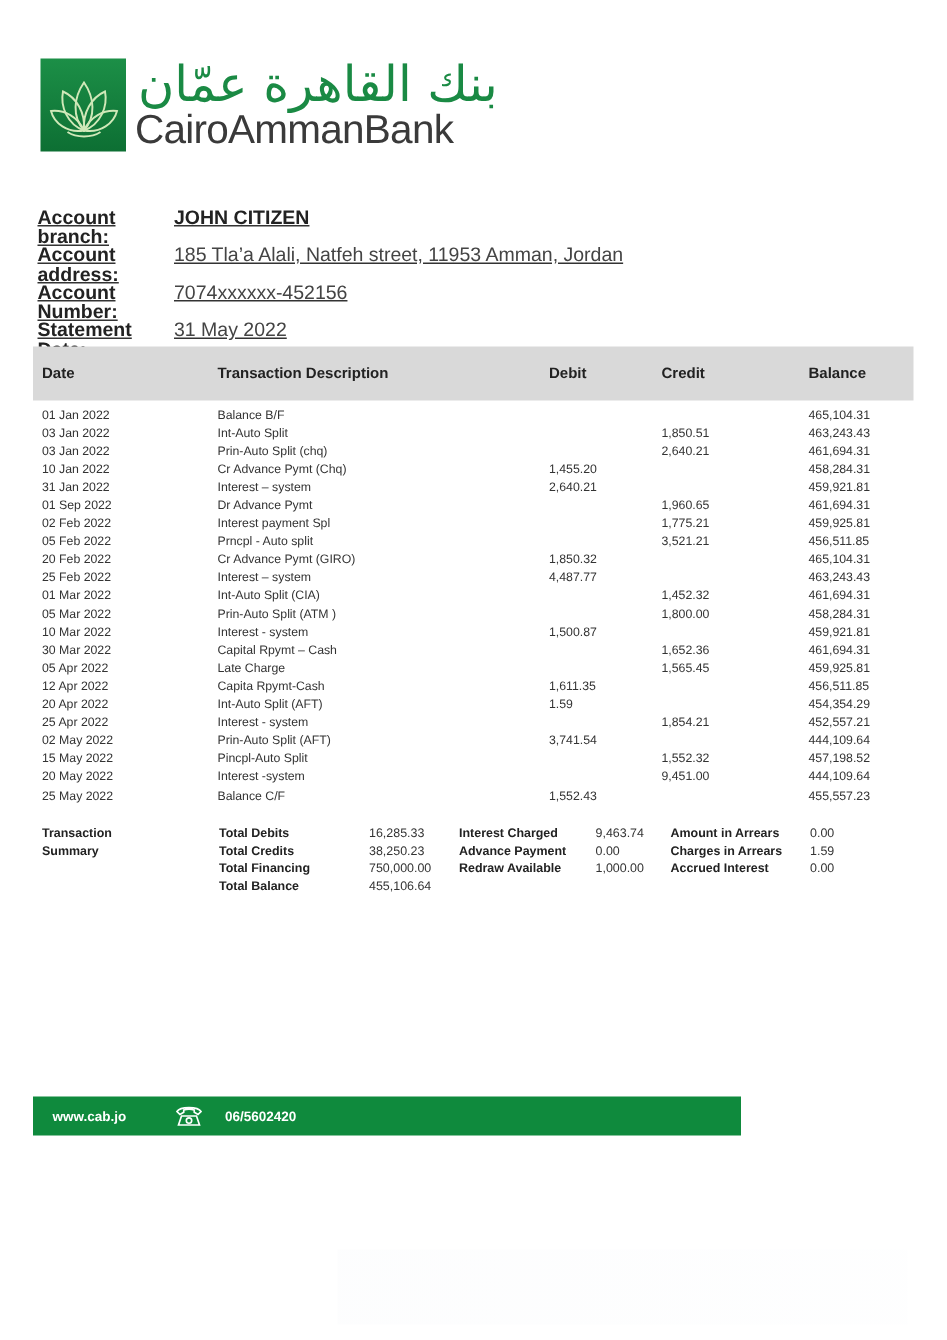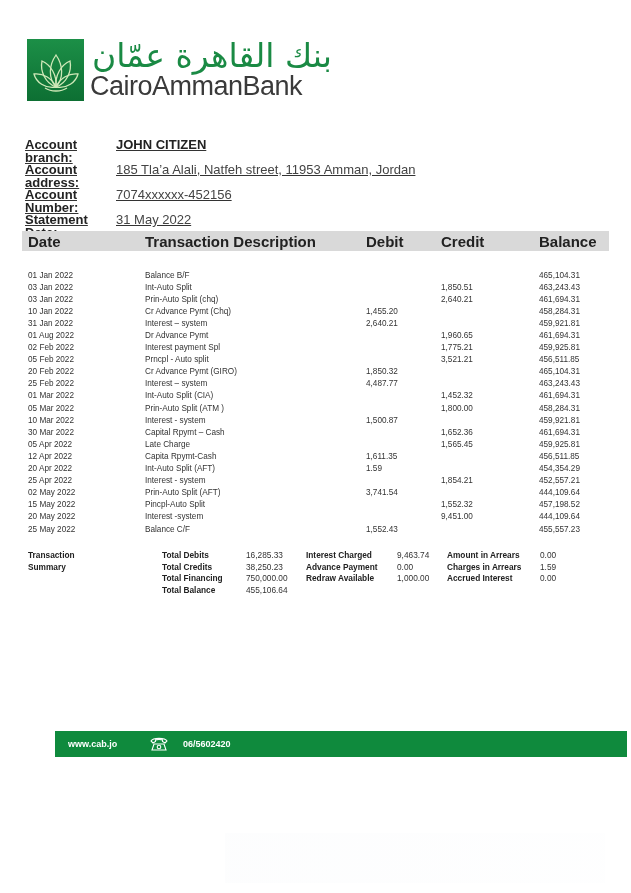--- a/index.html
+++ b/index.html
@@ -14,36 +14,36 @@
   .logo-en { font-family: "Liberation Sans", sans-serif; font-size: 27px; color: #3a3a3a; line-height: 28px;
              letter-spacing: -0.5px; margin-top: 1px; }
 
   .acct { position: absolute; left: 25px; top: 139px; font-size: 13px; line-height: 12.5px; text-decoration: underline; }
   .acct-row { display: flex; }
   .acct-label { width: 91px; font-weight: 700; color: #222; }
   .acct-val { color: #444; }
   .acct-val.bold { font-weight: 700; color: #222; }
 
   .tx-table { position: absolute; left: 22px; top: 231px; width: 587px; border-collapse: collapse; font-size: 8.2px; }
-  .tx-head { background: #d9d9d9; height: 20px; display: flex; align-items: center; font-weight: 700; font-size: 15px; color: #222; }
+  .tx-head { background: #d9d9d9; height: 36px; display: flex; align-items: center; font-weight: 700; font-size: 10px; color: #222; }
   .tx-row { display: flex; height: 12.1px; align-items: center; color: #333; }
   .c-date { width: 123px; padding-left: 6px; box-sizing: border-box; }
   .c-desc { width: 221px; }
   .c-debit { width: 75px; }
   .c-credit { width: 98px; }
   .c-bal { width: 70px; }
-  .tx-body { padding-top: 18px; }
+  .tx-body { padding-top: 3px; }
 
   .summary { position: absolute; left: 28px; top: 550px; font-size: 8.3px; line-height: 11.7px; }
   .s-col { position: absolute; top: 0; white-space: nowrap; }
   .s-b { font-weight: 700; color: #222; }
   .s-v { color: #333; }
 
-  .footer { position: absolute; left: 22px; top: 731px; width: 572px; height: 26px; background: #0f8a3d;
-            color: #fff; font-size: 9px; font-weight: 700; display: flex; align-items: center; margin-left: 33px; }
+  .footer { position: absolute; left: 22px; top: 731px; width: 472px; height: 26px; background: #0f8a3d;
+            color: #fff; font-size: 9px; font-weight: 700; display: flex; align-items: center; }
   .f-web { margin-left: 13px; width: 81px; }
   .f-addr { width: 352px; }
   .f-phone-icon { width: 34px; display: flex; align-items: center; }
   .f-phone { }
 
   .watermark { position: absolute; left: 225px; top: 833px; width: 380px; height: 50px; opacity: 0.05;
                background: linear-gradient(90deg, #cfd8e6, #e9eef5); }
 </style>
 </head>
 <body>
@@ -122,21 +122,21 @@
         <span class="c-bal">458,284.31</span>
       </div>
       <div class="tx-row">
         <span class="c-date">31 Jan 2022</span>
         <span class="c-desc">Interest – system</span>
         <span class="c-debit">2,640.21</span>
         <span class="c-credit"></span>
         <span class="c-bal">459,921.81</span>
       </div>
       <div class="tx-row">
-        <span class="c-date">01 Aug 2022</span>
+        <span class="c-date">01 Sep 2022</span>
         <span class="c-desc">Dr Advance Pymt</span>
         <span class="c-debit"></span>
         <span class="c-credit">1,960.65</span>
         <span class="c-bal">461,694.31</span>
       </div>
       <div class="tx-row">
         <span class="c-date">02 Feb 2022</span>
         <span class="c-desc">Interest payment Spl</span>
         <span class="c-debit"></span>
         <span class="c-credit">1,775.21</span>
@@ -248,21 +248,21 @@
         <span class="c-bal">455,557.23</span>
       </div>
     </div>
 </div>
 
 <div class="summary">
   <div class="s-col s-b" style="left:0;">
     <div>Transaction</div>
     <div>Summary</div>
   </div>
-  <div class="s-col s-b" style="left:134px;">
+  <div class="s-col s-b" style="left:118px;">
     <div>Total Debits</div>
     <div>Total Credits</div>
     <div>Total Financing</div>
     <div>Total Balance</div>
   </div>
   <div class="s-col s-v" style="left:218px;">
     <div>16,285.33</div>
     <div>38,250.23</div>
     <div>750,000.00</div>
     <div>455,106.64</div>

